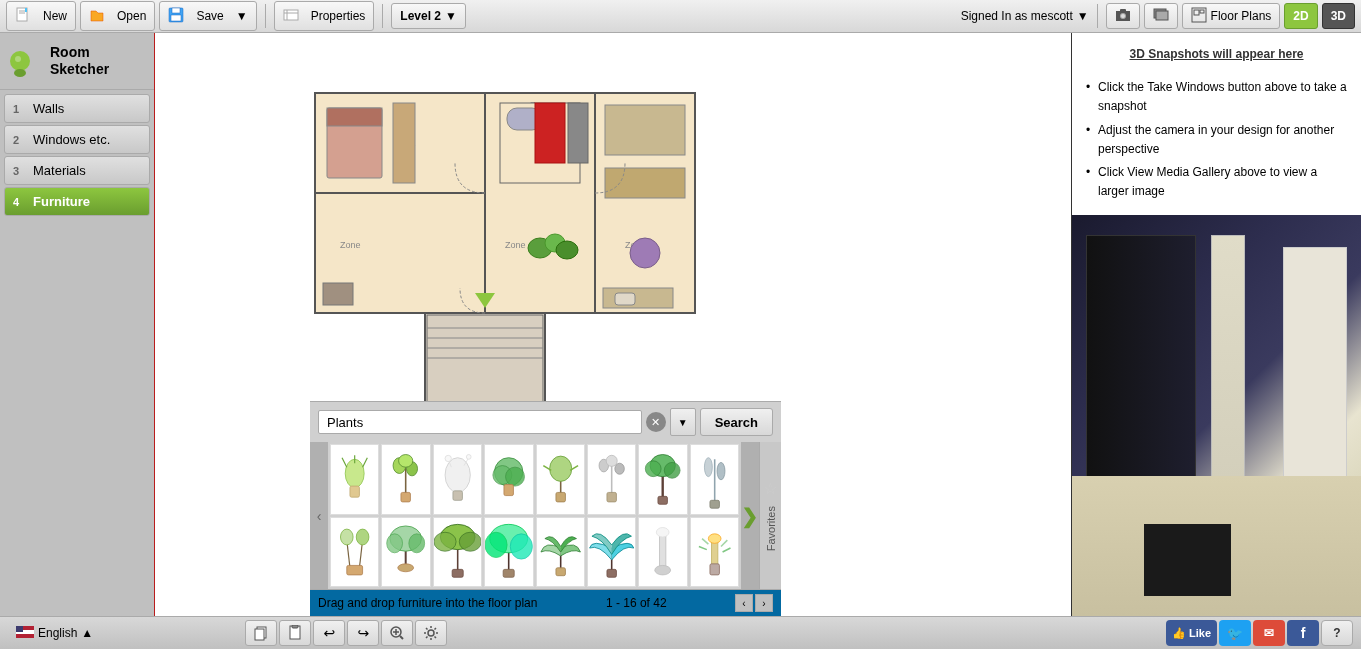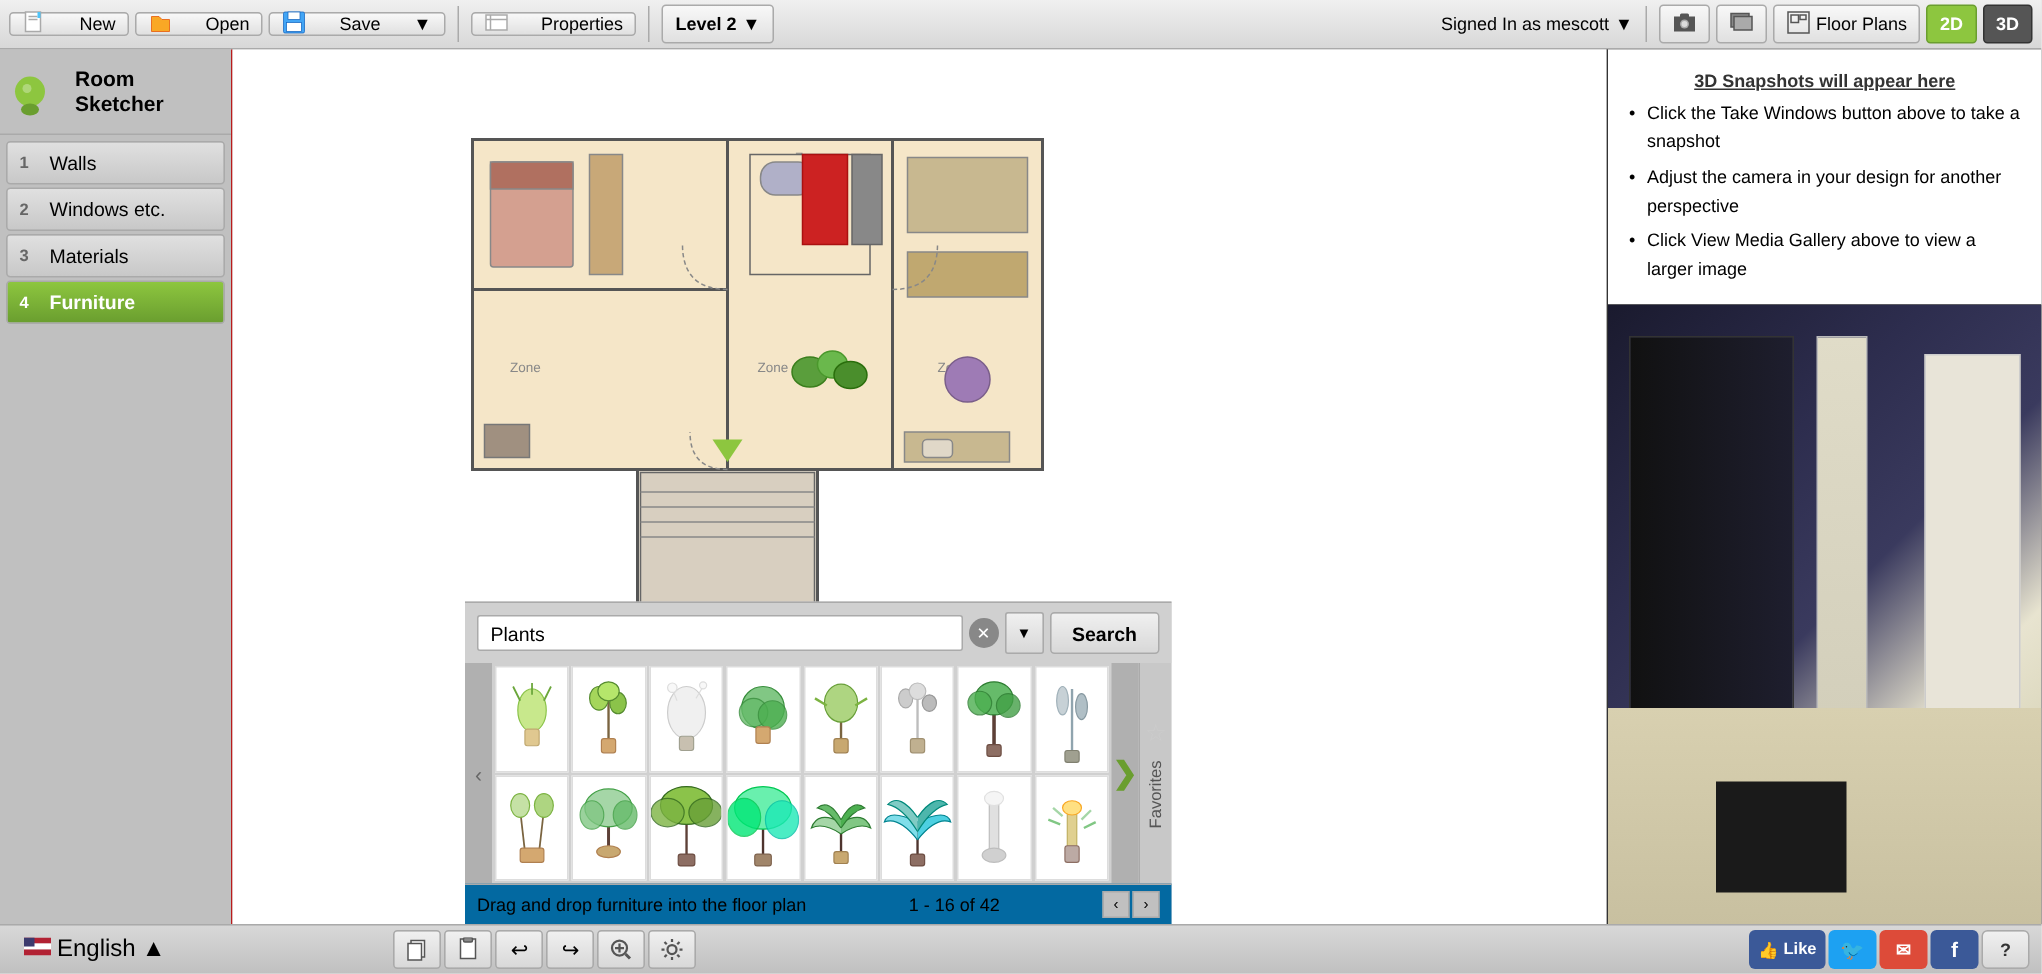--- a/index.html
+++ b/index.html
@@ -11,28 +11,28 @@
       align-items: center;
       background: linear-gradient(to bottom, #f0f0f0, #d8d8d8);
       border-bottom: 1px solid #aaa;
       height: 33px;
       padding: 0 6px;
       gap: 4px;
     }
     .tool-btn {
       display: flex;
       align-items: center;
-      gap: 22px;
+      gap: 12px;
       padding: 3px 8px;
       background: linear-gradient(to bottom, #f8f8f8, #e0e0e0);
       border: 1px solid #aaa;
       border-radius: 3px;
       cursor: pointer;
       font-size: 12px;
-      height: 16px;
+      height: 30px;
     }
     .separator { width: 1px; height: 24px; background: #aaa; margin: 0 4px; }
     .level-select {
       display: flex;
       align-items: center;
       gap: 4px;
       padding: 3px 8px;
       background: linear-gradient(to bottom, #f8f8f8, #e0e0e0);
       border: 1px solid #aaa;
       border-radius: 3px;
@@ -151,21 +151,21 @@
       background: white;
       padding: 12px;
       font-size: 12px;
       line-height: 1.6;
     }
     #snapshot-info h3 {
       font-size: 12px;
       font-weight: bold;
       text-decoration: underline;
       text-align: center;
-      margin-bottom: 0;
+      margin-bottom: 12px;
       color: #333;
     }
     #snapshot-info ul { padding-left: 0; list-style: none; }
     #snapshot-info ul li { padding: 2px 0; padding-left: 14px; position: relative; }
     #snapshot-info ul li::before { content: "•"; position: absolute; left: 2px; }
     #room-preview {
       flex: 1;
       background: #2a2a2a;
       overflow: hidden;
     }
@@ -343,21 +343,21 @@
       z-index: 100;
     }
     .lang-btn {
       display: flex;
       align-items: center;
       gap: 4px;
       padding: 3px 8px;
       background: transparent;
       border: none;
       cursor: pointer;
-      font-size: 16px;
+      font-size: 12px;
     }
     .bottom-action-btns {
       display: flex;
       gap: 2px;
       margin-left: 140px;
     }
     .bab {
       width: 32px;
       height: 26px;
       background: linear-gradient(to bottom, #f0f0f0, #d8d8d8);

